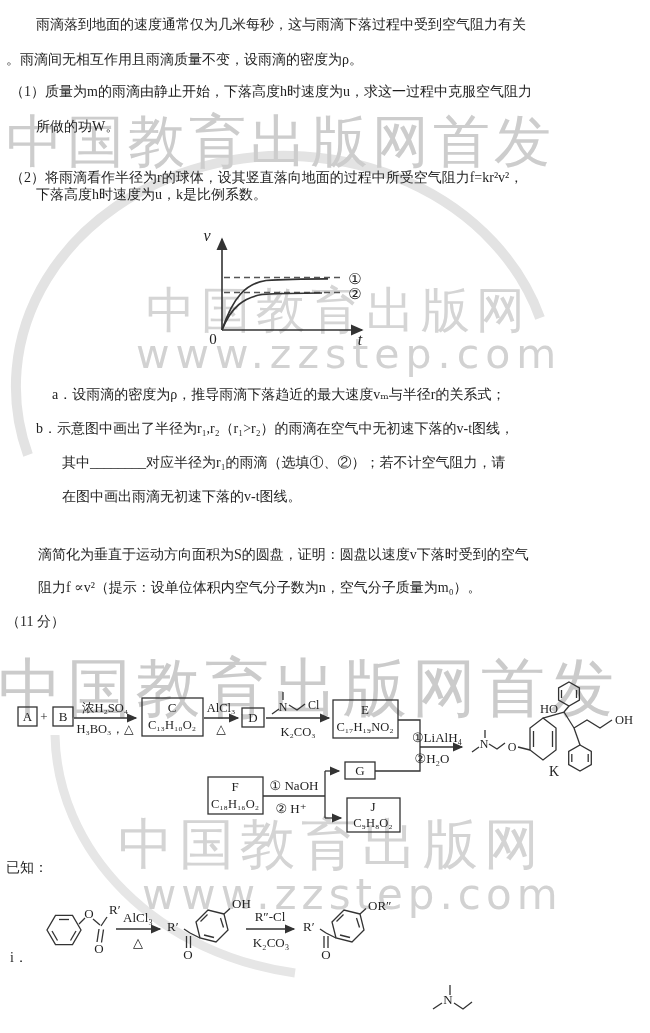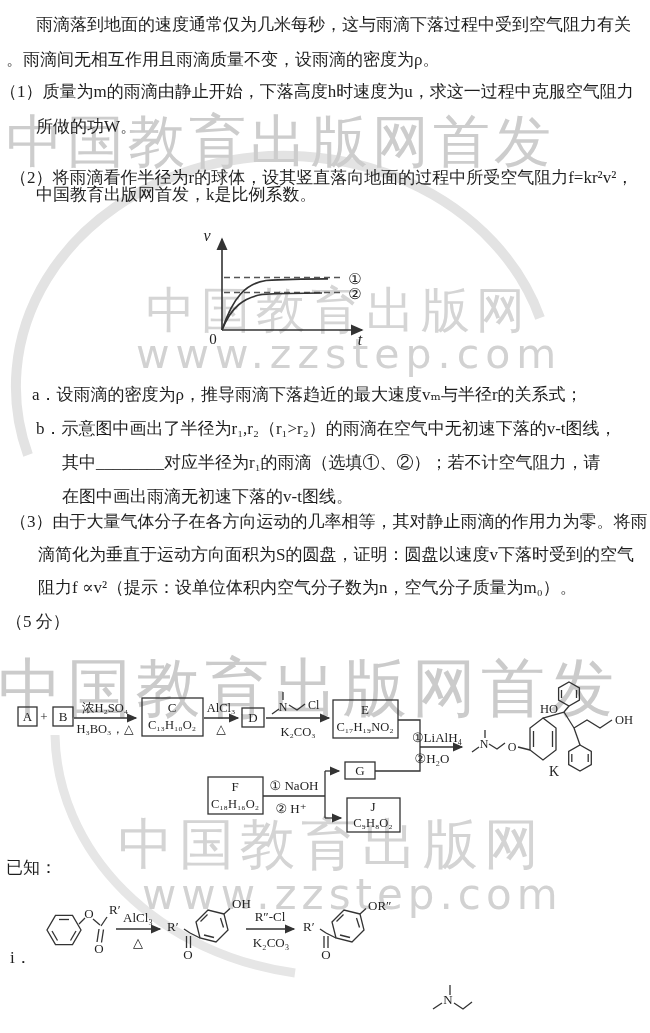--- a/index.html
+++ b/index.html
@@ -1,18 +1,18 @@
 <!DOCTYPE html>
 <html><head>
 <meta charset="utf-8">
 <style>
   html,body{margin:0;padding:0;background:#888;}
   #page{position:relative;width:650px;height:1033px;background:#ffffff;overflow:hidden;
         font-family:"Liberation Serif","DejaVu Serif",serif;color:#1e1e1e;}
-  .tl{position:absolute;font-size:17px;line-height:20px;white-space:nowrap;z-index:2;}
+  .tl{position:absolute;font-size:14px;line-height:20px;white-space:nowrap;z-index:2;}
   .wm{position:absolute;z-index:0;font-family:"DejaVu Sans","Liberation Sans",sans-serif;
       font-weight:normal;white-space:nowrap;user-select:none;}
   .wm-cn1{left:6px;top:104px;font-size:57px;color:#cdcdcd;letter-spacing:4px;}
   .wm-cn2{left:146px;top:278px;font-size:49px;color:#d5d5d5;letter-spacing:6px;}
   .wm-url1{left:136px;top:330px;font-size:41px;color:#d2d2d2;letter-spacing:6px;}
   .wm-cn3{left:-2px;top:645px;font-size:64px;color:#cbcbcb;letter-spacing:5px;}
   .wm-cn4{left:118px;top:808px;font-size:55px;color:#d4d4d4;letter-spacing:6px;}
   .wm-url2{left:142px;top:870px;font-size:42px;color:#d2d2d2;letter-spacing:5px;}
   svg{position:absolute;z-index:2;}
   #arcs{z-index:0;}
@@ -31,52 +31,51 @@
 
   <div class="wm wm-cn1">中国教育出版网首发</div>
   <div class="wm wm-cn2">中国教育出版网</div>
   <div class="wm wm-url1">www.zzstep.com</div>
   <div class="wm wm-cn3">中国教育出版网首发</div>
   <div class="wm wm-cn4">中国教育出版网</div>
   <div class="wm wm-url2">www.zzstep.com</div>
 
   <div class="tl" style="left:36px;top:15px">雨滴落到地面的速度通常仅为几米每秒，这与雨滴下落过程中受到空气阻力有关</div>
   <div class="tl" style="left:6px;top:50px">。雨滴间无相互作用且雨滴质量不变，设雨滴的密度为ρ。</div>
-  <div class="tl" style="left:0;top:82px">（1）质量为m的雨滴由静止开始，下落高度h时速度为u，求这一过程中克服空气阻力</div>
+  <div class="tl" style="left:10px;top:82px">（1）质量为m的雨滴由静止开始，下落高度h时速度为u，求这一过程中克服空气阻力</div>
   <div class="tl" style="left:36px;top:117px">所做的功W。</div>
   <div class="tl" style="left:10px;top:168px">（2）将雨滴看作半径为r的球体，设其竖直落向地面的过程中所受空气阻力f=kr²v²，</div>
-  <div class="tl" style="left:36px;top:185px">中国教育出版网首发，k是比例系数。</div>
+  <div class="tl" style="left:36px;top:185px">下落高度h时速度为u，k是比例系数。</div>
 
   <svg style="left:190px;top:226px" width="190" height="126" viewBox="190 226 190 126">
     <defs>
       <marker id="ah0" markerWidth="9" markerHeight="8" refX="7" refY="3.5" orient="auto">
         <path d="M0,0 L8,3.5 L0,7 Z" fill="#333"></path>
       </marker>
     </defs>
     <line x1="222" y1="330" x2="222" y2="239" stroke="#333" stroke-width="1.6" marker-end="url(#ah0)"></line>
     <line x1="222" y1="330" x2="362" y2="330" stroke="#333" stroke-width="1.6" marker-end="url(#ah0)"></line>
     <line x1="224" y1="277.5" x2="342" y2="277.5" stroke="#555" stroke-width="1.4" stroke-dasharray="6,4"></line>
     <line x1="224" y1="292.5" x2="342" y2="292.5" stroke="#555" stroke-width="1.4" stroke-dasharray="6,4"></line>
     <path d="M222,330 C233,297 246,283.5 266,280.5 C286,279 306,278.8 328,278.8" fill="none" stroke="#333" stroke-width="1.7"></path>
     <path d="M222,330 C231,307 244,297.5 262,294.5 C282,293.2 302,293 322,293" fill="none" stroke="#333" stroke-width="1.7"></path>
     <text x="207" y="241" class="it" font-size="16" text-anchor="middle">v</text>
     <text x="360" y="345" class="it" font-size="16" text-anchor="middle">t</text>
     <text x="213" y="344" font-size="15" text-anchor="middle">0</text>
     <text x="355" y="284" font-size="15" text-anchor="middle">①</text>
     <text x="355" y="299" font-size="15" text-anchor="middle">②</text>
   </svg>
 
-  <div class="tl" style="left:32px;top:385px">a．设雨滴的密度为ρ，推导雨滴下落趋近的最大速度vₘ与半径r的关系式；</div>
+  <div class="tl" style="left:52px;top:385px">a．设雨滴的密度为ρ，推导雨滴下落趋近的最大速度vₘ与半径r的关系式；</div>
   <div class="tl" style="left:36px;top:419px">b．示意图中画出了半径为r₁,r₂（r₁&gt;r₂）的雨滴在空气中无初速下落的v-t图线，</div>
   <div class="tl" style="left:62px;top:453px">其中________对应半径为r₁的雨滴（选填①、②）；若不计空气阻力，请</div>
   <div class="tl" style="left:62px;top:487px">在图中画出雨滴无初速下落的v-t图线。</div>
-  <div class="tl" style="left:10px;top:512px">（3）由于大量气体分子在各方向运动的几率相等，其对静止雨滴的作用力为零。将雨</div>
   <div class="tl" style="left:38px;top:545px">滴简化为垂直于运动方向面积为S的圆盘，证明：圆盘以速度v下落时受到的空气</div>
   <div class="tl" style="left:38px;top:578px">阻力f ∝v²（提示：设单位体积内空气分子数为n，空气分子质量为m₀）。</div>
-  <div class="tl" style="left:6px;top:612px">（5 分）</div>
+  <div class="tl" style="left:6px;top:612px">（11 分）</div>
 
   <svg style="left:0;top:675px" width="650" height="165" viewBox="0 675 650 165">
     <defs>
       <marker id="ah1" markerWidth="9" markerHeight="8" refX="7" refY="3.5" orient="auto">
         <path d="M0,0 L8,3.5 L0,7 Z" fill="#333"></path>
       </marker>
     </defs>
     <g stroke="#333" stroke-width="1.3" fill="none">
       <rect x="18" y="707" width="19" height="19"></rect>
       <rect x="53" y="707" width="20" height="19"></rect>

